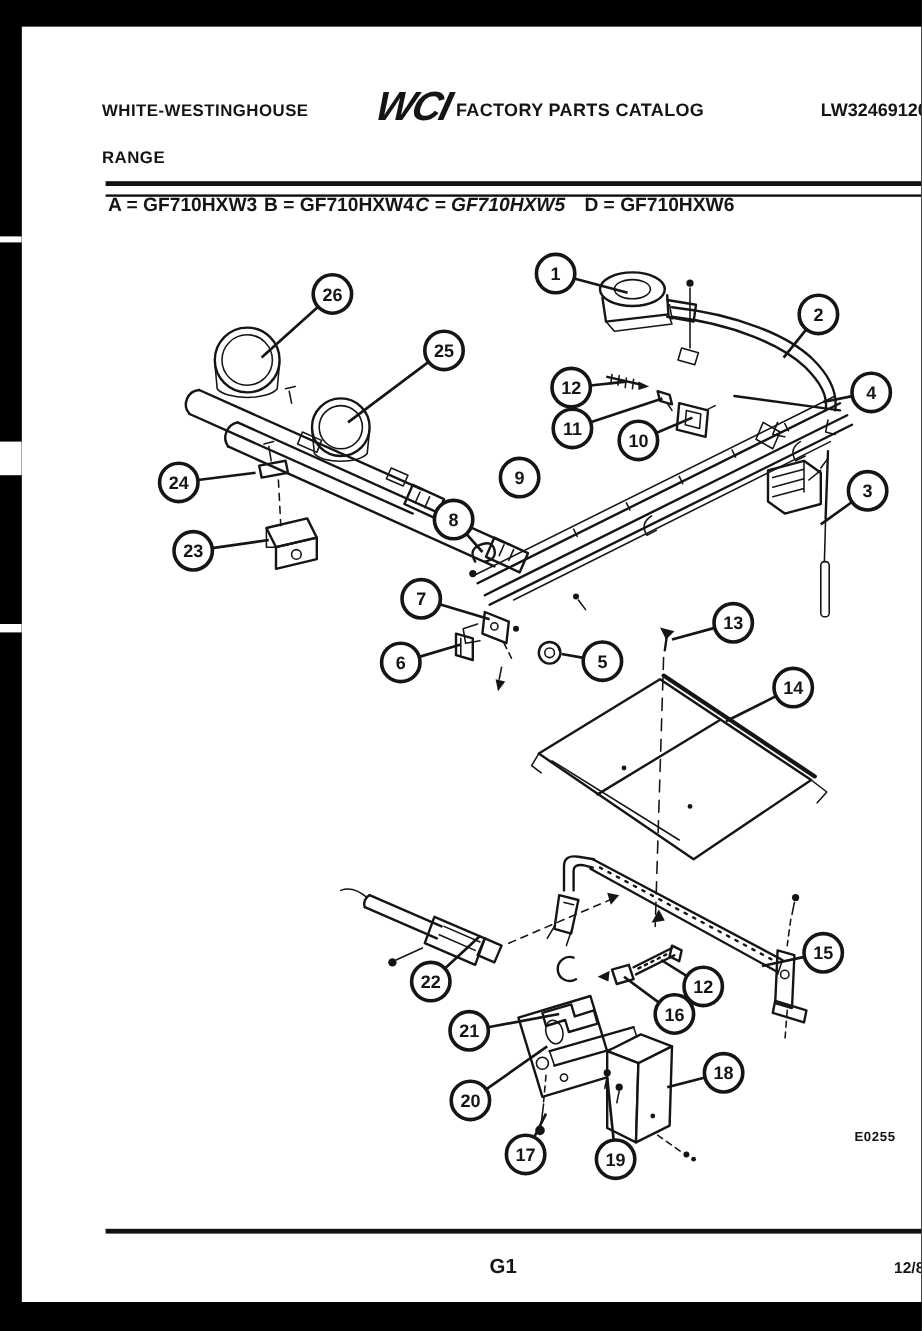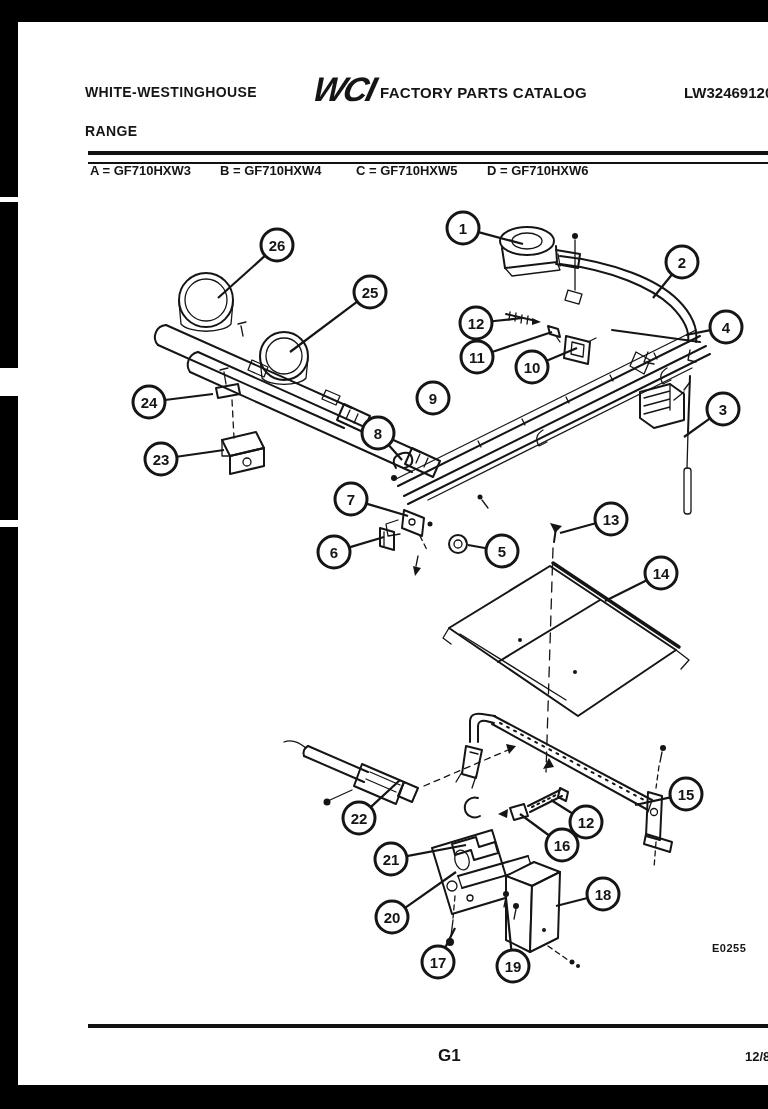--- a/index.html
+++ b/index.html
@@ -9,25 +9,25 @@
   .abs{position:absolute;}
   .brand{left:85px;font-size:14px;font-weight:bold;letter-spacing:.4px;}
   .brand1{top:84px;}
   .brand2{top:99px;margin-top:24px;}
   .logo{left:314px;top:72px;font-size:34px;font-weight:bold;font-style:italic;
         transform:skewX(-14deg);letter-spacing:-2px;line-height:1;}
   .cat-title{left:380px;top:84px;font-size:15px;font-weight:bold;letter-spacing:.3px;}
   .doc-num{left:684px;top:84px;font-size:15px;font-weight:bold;white-space:nowrap;}
   .rule-top{left:88px;top:151px;width:680px;height:7px;
             border-top:4px solid #111;border-bottom:2px solid #111;}
-  .model{top:163px;font-size:13px;font-weight:bold;white-space:nowrap;}
-  .m0{left:90px;} .m1{left:220px;} .m2{left:356px;} .m3{left:475px;margin-left:12px;}
+  .model{top:163px;font-size:16px;font-weight:bold;white-space:nowrap;}
+  .m0{left:90px;} .m1{left:220px;} .m2{left:346px;font-style:italic;} .m3{left:475px;margin-left:12px;}
   .rule-bottom{left:88px;top:1024px;width:680px;height:4px;background:#111;}
   .fig-code{left:712px;top:942px;font-size:11px;font-weight:bold;letter-spacing:.5px;text-align:center;}
-  .page-num{left:438px;top:1046px;font-size:17px;font-weight:bold;}
+  .page-num{left:408px;top:1046px;font-size:17px;font-weight:bold;}
   .date-code{left:745px;top:1049px;font-size:13px;font-weight:bold;white-space:nowrap;}
   .band-top{left:0;top:0;width:768px;height:22px;background:#000;}
   .band-bottom{left:0;top:1085px;width:768px;height:24px;background:#000;}
   .strip-left{left:0;top:22px;width:18px;height:1063px;background:#000;}
   .gap{background:#fff;left:0;width:18px;}
   .gap1{top:197px;height:5px;} .gap2{top:368px;height:28px;} .gap3{top:520px;height:7px;}
   svg.diagram{position:absolute;left:0;top:0;}
   svg .ln{fill:none;stroke:#151515;stroke-width:2;stroke-linecap:round;stroke-linejoin:round;}
   svg .thin{stroke-width:1.3;}
   svg .fat{stroke-width:3.5;}

